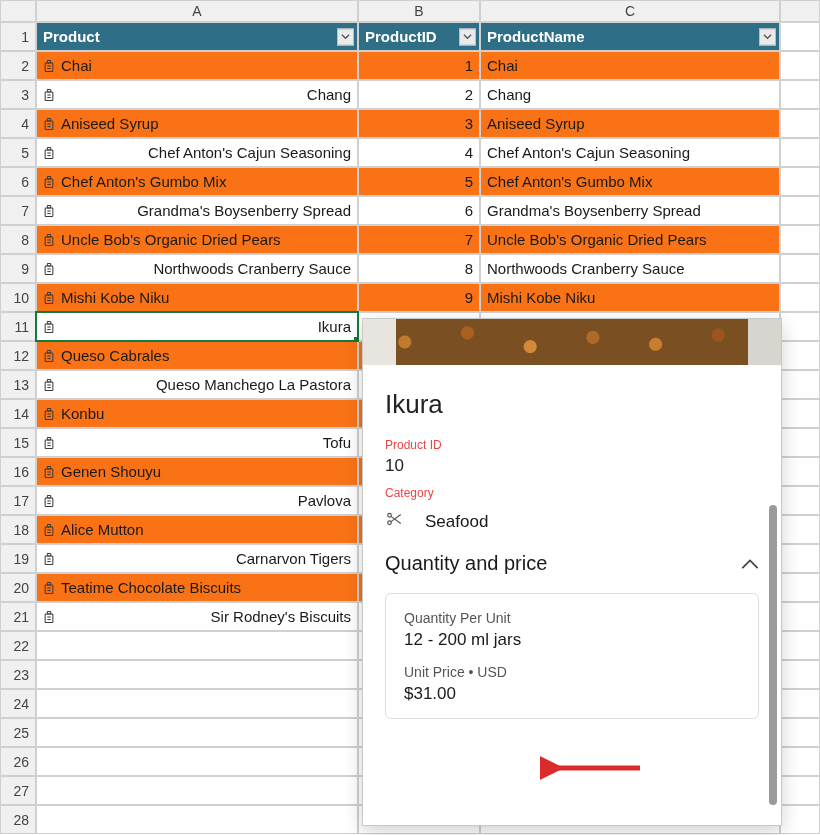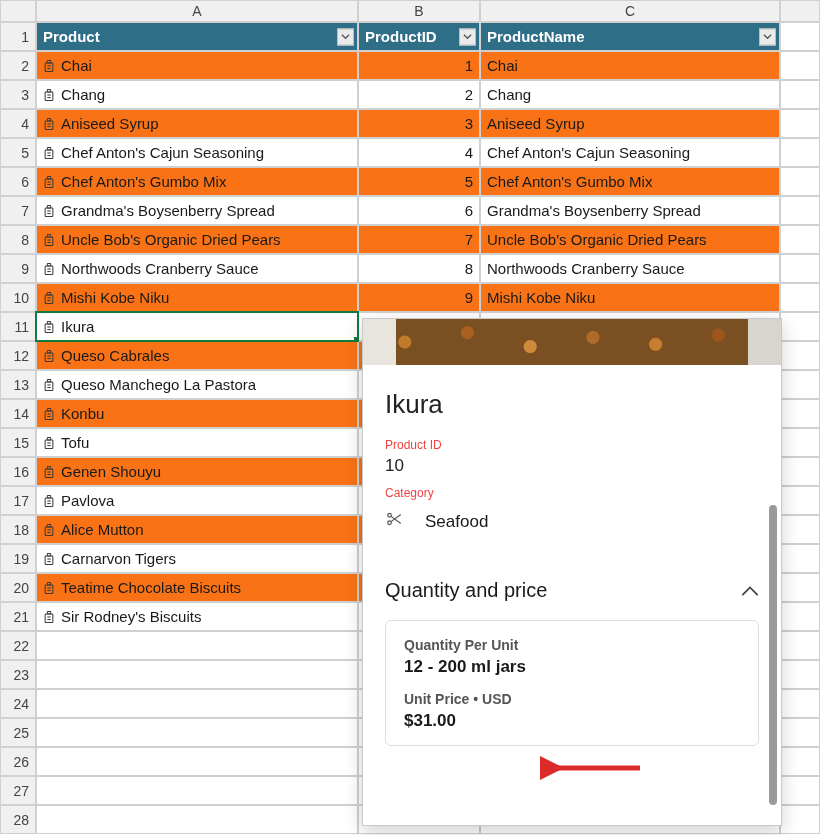--- a/index.html
+++ b/index.html
@@ -55,21 +55,21 @@
     width: 17px;
     height: 17px;
     background: #eaeaea;
     border: 1px solid #bfbfbf;
     display: flex;
     align-items: center;
     justify-content: center;
   }
   .filter-btn svg { width: 9px; height: 6px; }
   .band-even { background: #f97316; }
-  .band-odd  { background: #ffffff; }
+  .band-odd  { background: #ffffff; justify-content: space-between; }
   .idcell { justify-content: flex-end; }
   .dt-icon {
     width: 14px;
     flex: 0 0 14px;
     margin-right: 4px;
     display: inline-flex;
   }
   .selected-cell {
     outline: 2px solid #0f7b3e;
     outline-offset: -1px;
@@ -155,31 +155,30 @@
     display:flex;
     align-items:center;
     gap:22px;
     margin-top:10px;
     font-size:17px;
   }
   .section-head{
     display:flex;
     justify-content:space-between;
     align-items:center;
-    margin-top:46px;
+    margin-top:19px;
     font-size:20px;
     font-weight:500;
   }
   .section-head svg{width:18px;height:12px}
   .qp-box{
     border:1px solid #ddd;
     border-radius:6px;
     margin-top:18px;
     padding:16px 18px 14px 18px;
-    font-weight:bold;
   }
   .qp-label{font-size:14px;color:#555;}
   .qp-val{font-size:17px;margin:4px 0 14px 0;}
   .arrow{
     position:absolute;
     left:540px;
     top:753px;
     z-index:30;
   }
 </style>

